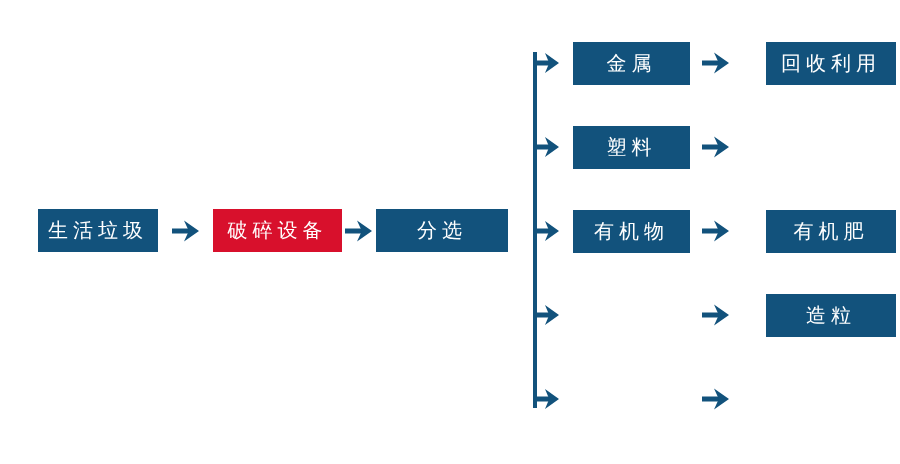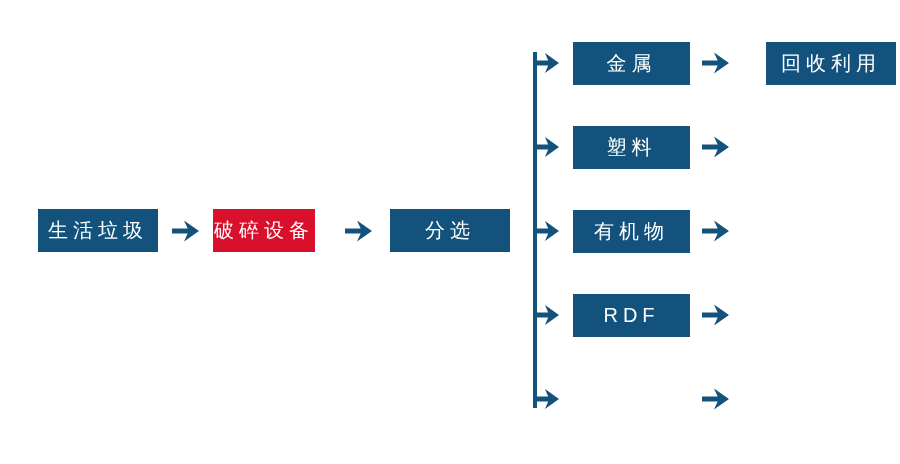--- a/index.html
+++ b/index.html
@@ -54,28 +54,28 @@
 
 <div class="stage">
 
   <div class="node blue" style="left:38px; top:209px; width:120px;">生活垃圾</div>
 
   <svg class="arrow-icon" style="left:172px; top:219px;" width="28" height="24" viewBox="0 0 28 24">
     <rect x="0" y="9.5" width="17" height="5" fill="currentColor"></rect>
     <path d="M12 1.5 L27 12 L12 22.5 L16.8 12 Z" fill="currentColor"></path>
   </svg>
 
-  <div class="node red" style="left:213px; top:209px; width:102px;">破碎设备</div>
+  <div class="node red" style="left:213px; top:209px; width:129px;">破碎设备</div>
 
   <svg class="arrow-icon" style="left:345px; top:219px;" width="28" height="24" viewBox="0 0 28 24">
     <rect x="0" y="9.5" width="17" height="5" fill="currentColor"></rect>
     <path d="M12 1.5 L27 12 L12 22.5 L16.8 12 Z" fill="currentColor"></path>
   </svg>
 
-  <div class="node blue" style="left:390px; top:209px; width:120px;">分选</div>
+  <div class="node blue" style="left:376px; top:209px; width:132px;">分选</div>
 
   <div class="trunk-line"></div>
 
   <div class="branch-row" style="top:42px;">
     <svg class="arrow-icon stub-arrow" width="24" height="22" viewBox="0 0 24 22">
       <rect x="0" y="8.5" width="14" height="5" fill="currentColor"></rect>
       <path d="M9 1 L23 11 L9 21 L13.2 11 Z" fill="currentColor"></path>
     </svg>
     <div class="node blue cat-box">金属</div>
     <svg class="arrow-icon mid-arrow" width="28" height="24" viewBox="0 0 28 24">
@@ -100,32 +100,33 @@
   <div class="branch-row" style="top:210px;">
     <svg class="arrow-icon stub-arrow" width="24" height="22" viewBox="0 0 24 22">
       <rect x="0" y="8.5" width="14" height="5" fill="currentColor"></rect>
       <path d="M9 1 L23 11 L9 21 L13.2 11 Z" fill="currentColor"></path>
     </svg>
     <div class="node blue cat-box">有机物</div>
     <svg class="arrow-icon mid-arrow" width="28" height="24" viewBox="0 0 28 24">
       <rect x="0" y="9.5" width="17" height="5" fill="currentColor"></rect>
       <path d="M12 1.5 L27 12 L12 22.5 L16.8 12 Z" fill="currentColor"></path>
     </svg>
+    <div class="node blue res-box">有机肥</div>
   </div>
 
   <div class="branch-row" style="top:294px;">
     <svg class="arrow-icon stub-arrow" width="24" height="22" viewBox="0 0 24 22">
       <rect x="0" y="8.5" width="14" height="5" fill="currentColor"></rect>
       <path d="M9 1 L23 11 L9 21 L13.2 11 Z" fill="currentColor"></path>
     </svg>
-    <div class="node blue cat-box">RDF</div>
     <svg class="arrow-icon mid-arrow" width="28" height="24" viewBox="0 0 28 24">
       <rect x="0" y="9.5" width="17" height="5" fill="currentColor"></rect>
       <path d="M12 1.5 L27 12 L12 22.5 L16.8 12 Z" fill="currentColor"></path>
     </svg>
+    <div class="node blue res-box">造粒</div>
   </div>
 
   <div class="branch-row" style="top:378px;">
     <svg class="arrow-icon stub-arrow" width="24" height="22" viewBox="0 0 24 22">
       <rect x="0" y="8.5" width="14" height="5" fill="currentColor"></rect>
       <path d="M9 1 L23 11 L9 21 L13.2 11 Z" fill="currentColor"></path>
     </svg>
     <svg class="arrow-icon mid-arrow" width="28" height="24" viewBox="0 0 28 24">
       <rect x="0" y="9.5" width="17" height="5" fill="currentColor"></rect>
       <path d="M12 1.5 L27 12 L12 22.5 L16.8 12 Z" fill="currentColor"></path>

